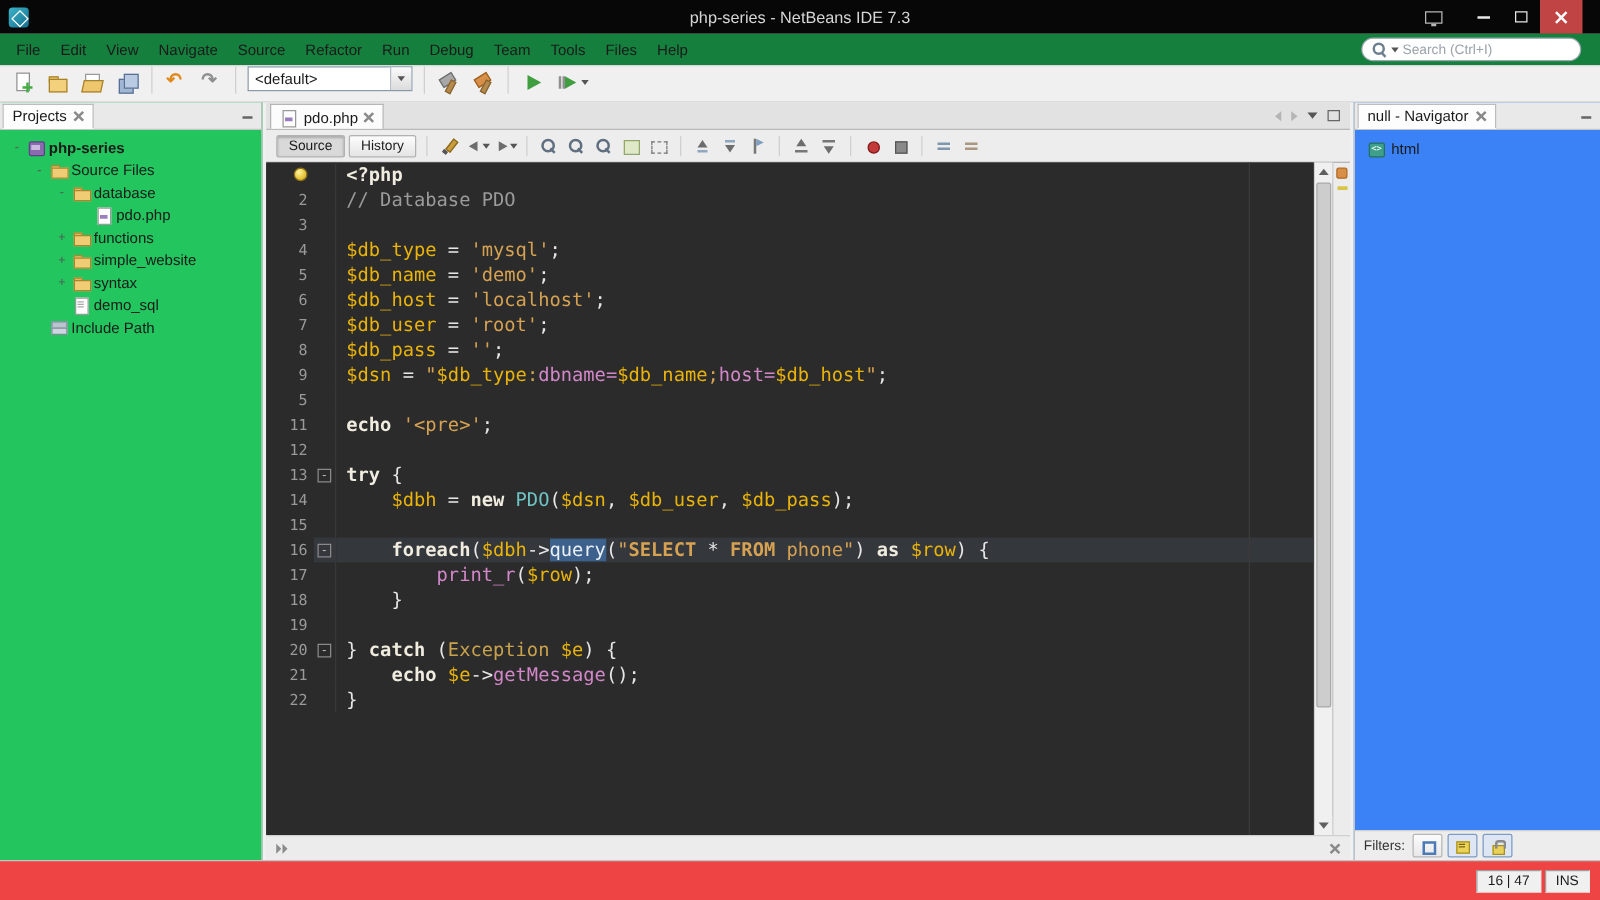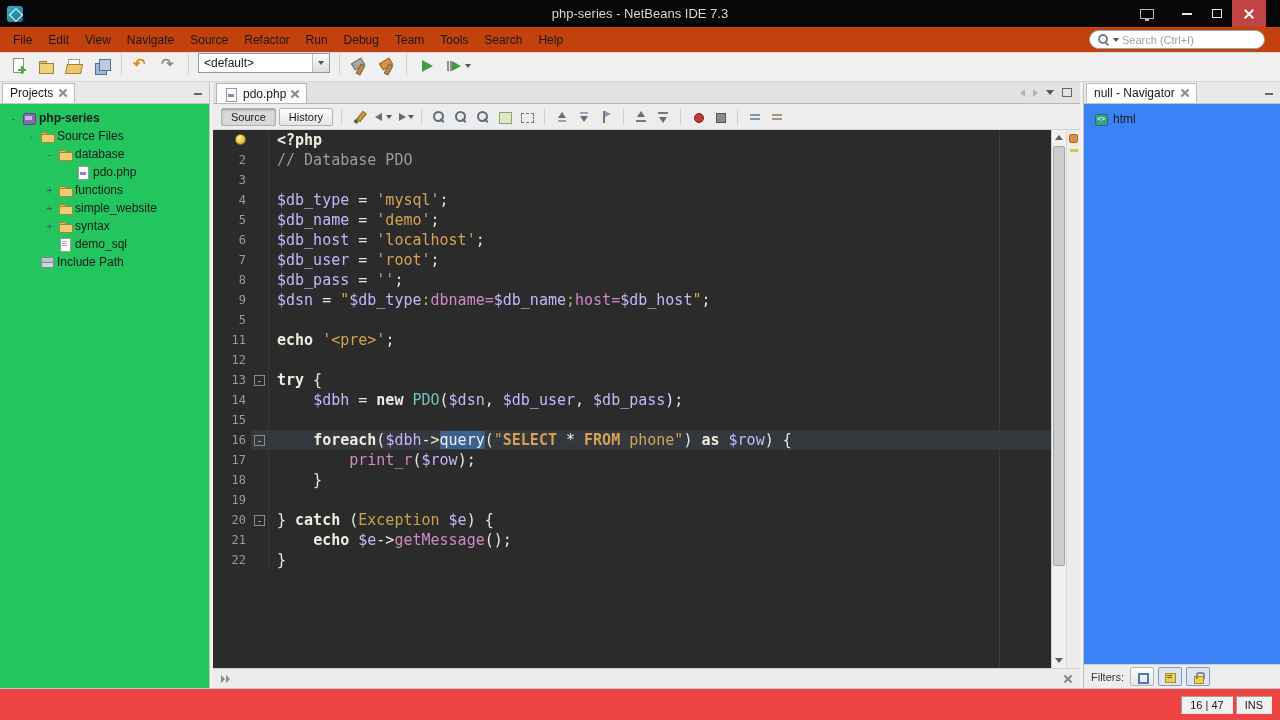--- a/index.html
+++ b/index.html
@@ -17,21 +17,21 @@
   .wc-close{width:34px;background:#c14444}
   .wcg-monitor{width:14px;height:10px;border:1px solid #b8b8b8;position:relative}
   .wcg-monitor::after{content:"";position:absolute;left:4px;bottom:-3px;width:4px;height:2px;background:#b8b8b8}
   .wcg-minimize{width:10px;height:2px;background:#e8e8e8}
   .wcg-maximize{width:10px;height:9px;border:1px solid #e8e8e8}
   .wcg-close{position:relative;width:10px;height:10px}
   .wcg-close::before,.wcg-close::after{content:"";position:absolute;left:4px;top:-1px;width:2px;height:12px;background:#fff}
   .wcg-close::before{transform:rotate(45deg)}.wcg-close::after{transform:rotate(-45deg)}
 
   
-  .menubar{position:absolute;top:27px;left:0;right:0;height:26px;background:#c2410c;border-bottom:1px solid #dadada;display:flex;align-items:center;padding-left:5px}
+  .menubar{position:absolute;top:27px;left:0;right:0;height:26px;background:#15803d;border-bottom:1px solid #dadada;display:flex;align-items:center;padding-left:5px}
   .menu-items{display:flex;align-items:center;height:100%}
   .menu-item{padding:0 8px;height:100%;display:flex;align-items:center;cursor:default}
   .search-box{margin-left:auto;margin-right:15px;width:176px;height:19px;background:#fff;border:1px solid #98a4ae;border-radius:10px;display:flex;align-items:center;padding:0 7px;gap:3px}
   .mag{position:relative;width:13px;height:13px;flex:none}
   .mag::before{content:"";position:absolute;left:1px;top:1px;width:6px;height:6px;border:2px solid #6e7f8f;border-radius:50%}
   .mag::after{content:"";position:absolute;left:9px;top:9px;width:2px;height:4px;background:#6e7f8f;transform:rotate(-45deg)}
   .search-input{border:none;outline:none;background:transparent;flex:1;font-size:11px;font-family:Liberation Sans, sans-serif;color:#444;min-width:0}
   .search-input::placeholder{color:#9aa2aa}
 
   
@@ -140,21 +140,21 @@
   .colguide{position:absolute;left:786px;top:0;bottom:0;width:1px;background:#3b3b3b;pointer-events:none}
   .line{display:flex;height:20px;font-family:"DejaVu Sans Mono",monospace;font-size:15px;line-height:20px}
   .ln{width:38px;flex:none;text-align:right;padding-right:5px;color:#9a9a9a;font-size:12px;line-height:20px}
   .fold{width:18px;flex:none;display:flex;align-items:center;justify-content:center;border-right:1px solid #383838}
   .fold-box{width:11px;height:11px;border:1px solid #8a8a8a;color:#bdbdbd;font-size:10px;line-height:9px;text-align:center}
   .codeln{flex:1;white-space:pre;padding-left:8px;color:#e6e6e6}
   .line.caret .codeln,.line.caret .fold{background:#34373c}
   .bulb{display:inline-block;width:11px;height:11px;border-radius:50%;border:1px solid #8f711a;background:radial-gradient(circle at 35% 30%,#fff3a0,#e8c53a 60%,#b8901e);margin-top:4px}
   .tk-p{color:#e6e6e6}
   .tk-k{color:#f0ece0;font-weight:bold}
-  .tk-v{color:#c4b5fd}
+  .tk-v{color:#eab308}
   .tk-s{color:#d6a252}
   .tk-sk{color:#d6a252;font-weight:bold}
   .tk-m{color:#d287c8}
   .tk-c{color:#9b9b9b}
   .tk-f{color:#d287c8}
   .tk-fo{color:#ecf0f4;background:#3c618c}
   .tk-t{color:#6fc5c5}
   .tk-e{color:#c9a24c}
 
   .vscroll{width:15px;flex:none;background:#f0f0f0;border-left:1px solid #d0d0d0;display:flex;flex-direction:column}
@@ -222,21 +222,21 @@
       <div class="menu-item">File</div>
       <div class="menu-item">Edit</div>
       <div class="menu-item">View</div>
       <div class="menu-item">Navigate</div>
       <div class="menu-item">Source</div>
       <div class="menu-item">Refactor</div>
       <div class="menu-item">Run</div>
       <div class="menu-item">Debug</div>
       <div class="menu-item">Team</div>
       <div class="menu-item">Tools</div>
-      <div class="menu-item">Search</div>
+      <div class="menu-item">Files</div>
       <div class="menu-item">Help</div>
     </div>
   <div class="search-box">
     <span class="mag"></span>
     <span class="tri-d"></span>
     <input class="search-input" type="text" placeholder="Search (Ctrl+I)" style="">
   </div>
 </div>
 
 <div class="toolbar">

